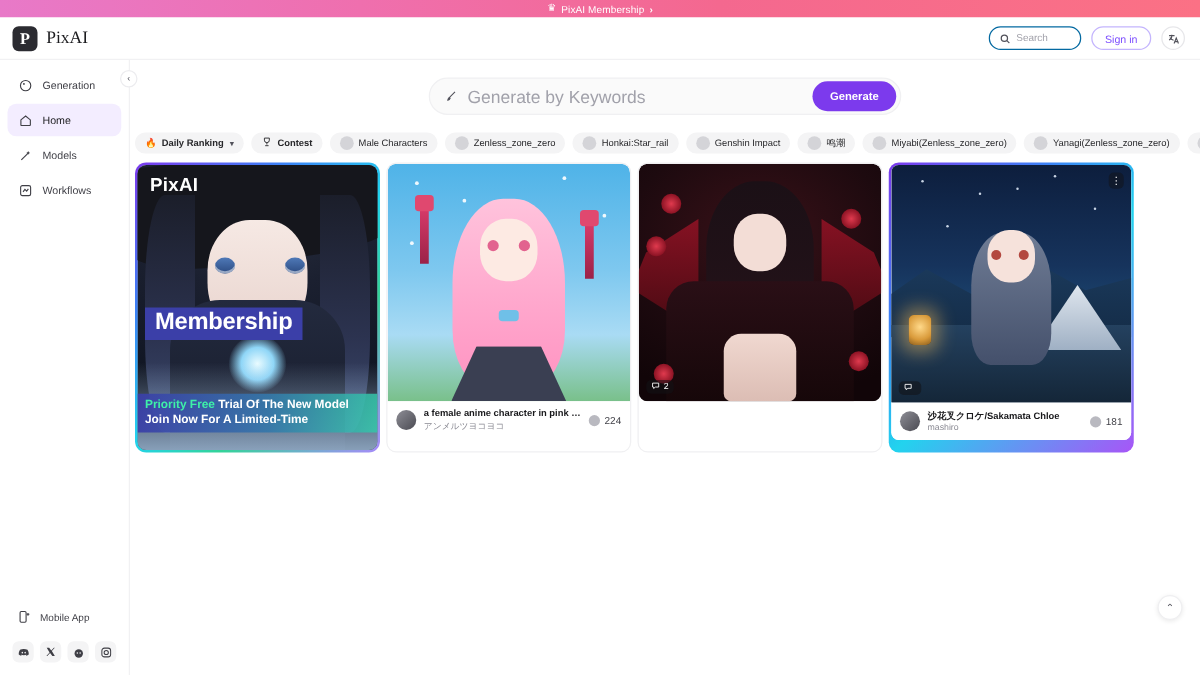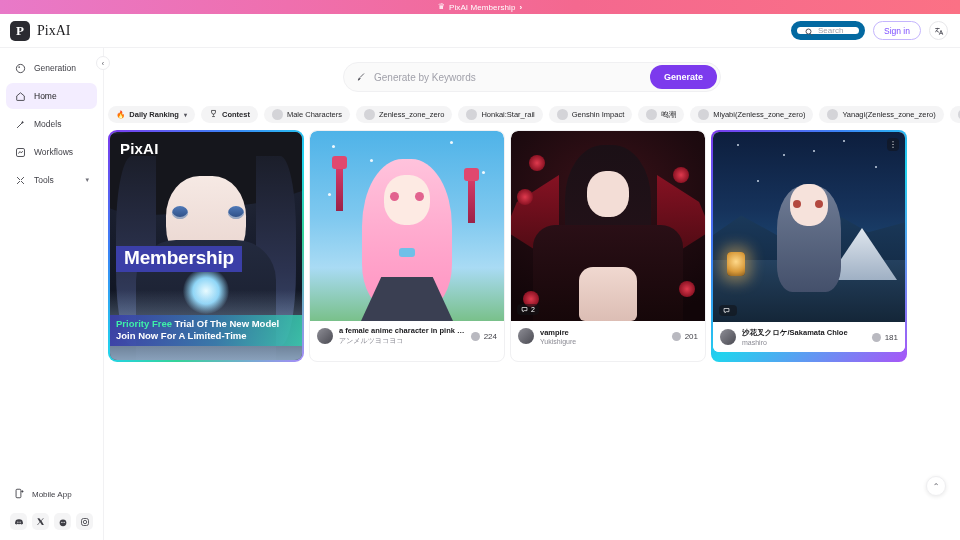--- a/index.html
+++ b/index.html
@@ -45,21 +45,21 @@
   }
   .brand-name {
     font-size: 14px; font-weight: 500; color: #1c1c1f;
     font-family: "Liberation Serif", serif;
   }
   .header-right {
     margin-left: auto; display: flex; align-items: center; gap: 8px;
   }
   .search-box {
     width: 74px; height: 19px;
-    border: 6px solid #0369a1; border-radius: 10px;
+    border: 1px solid #0369a1; border-radius: 10px;
     display: flex; align-items: center; gap: 5px;
     padding: 0 8px;
     background: #fff;
   }
   .search-box svg { flex: 0 0 auto; }
   .search-input {
     border: none; outline: none; background: transparent;
     font-size: 8px; color: #3f3f46; width: 100%;
     font-family: "Liberation Sans", sans-serif;
   }
@@ -128,21 +128,21 @@
   .gen-bar {
     width: 378px; height: 30px;
     background: #fafafa; border: 1px solid #f0f0f2;
     border-radius: 15px;
     display: flex; align-items: center;
     padding: 0 3px 0 12px;
   }
   .gen-ic { color: #52525b; display: flex; align-items: center; }
   .gen-input {
     flex: 1; border: none; outline: none; background: transparent;
-    font-size: 10px; color: #3f3f46; padding-left: 8px;
+    font-size: 14px; color: #3f3f46; padding-left: 8px;
     font-family: "Liberation Sans", sans-serif;
   }
   .gen-input::placeholder { color: #a1a1aa; }
   .gen-btn {
     height: 24px; padding: 0 14px; border: none; border-radius: 12px;
     background: #7c3aed; color: #fff;
     font-size: 9px; font-weight: 700; cursor: pointer;
     font-family: "Liberation Sans", sans-serif;
   }
 
@@ -495,29 +495,20 @@
     <div class="nav-item">
       <span class="nav-ic">
         <svg width="11" height="11" viewBox="0 0 16 16" fill="none" stroke="#3f3f46" stroke-width="1.3">
           <rect x="2.2" y="2.2" width="11.6" height="11.6" rx="2"></rect>
             <path d="M5 9.5 7.2 6.6l2 2 2-2.6"></path>
         </svg>
       </span>
       <span>Workflows</span>
     </div>
 
-    <div class="nav-item">
-      <span class="nav-ic">
-        <svg width="11" height="11" viewBox="0 0 16 16" fill="none" stroke="#3f3f46" stroke-width="1.3">
-          <path d="M3 3l4.2 4.2M13 3l-4.2 4.2M3 13l4.2-4.2M13 13l-4.2-4.2"></path>
-        </svg>
-      </span>
-      <span>Tools</span>
-      <span class="chev-dn">▾</span>
-    </div>
 
     <div class="sidebar-foot">
       <div class="mobile-app">
         <span class="nav-ic">
           <svg width="11" height="11" viewBox="0 0 16 16" fill="none" stroke="#3f3f46" stroke-width="1.3">
             <rect x="3" y="1.8" width="7" height="12.4" rx="1.4"></rect>
               <path d="M12.2 3.4v3.2M10.6 5h3.2"></path>
           </svg>
         </span>
         <span>Mobile App</span>
@@ -692,31 +683,20 @@
             </div>
             <div class="badge-comment">
               <span>
                 <svg width="7" height="7" viewBox="0 0 16 16" fill="none" stroke="#ffffff" stroke-width="1.6">
                   <path d="M2.4 3.4h11.2v7.2H7.6L4.4 13.2v-2.6H2.4z"></path>
                 </svg>
               </span>
               <span>2</span>
             </div>
           </div>
-          <div class="tile-meta">
-            <div class="meta-av"></div>
-            <div class="meta-text">
-              <div class="meta-title">vampire</div>
-              <div class="meta-author">Yukishigure</div>
-            </div>
-            <div class="meta-likes">
-              <span class="heart"></span>
-              <span>201</span>
-            </div>
-          </div>
         </div>
       </div>
 
       <div class="card card-tile highlight">
         <div class="tile-inner">
           <div class="tile-img">
             <div class="art-night">
               <div class="moonstar" style="top:12px;left:24px"></div>
               <div class="moonstar" style="top:22px;left:70px"></div>
               <div class="moonstar" style="top:8px;left:130px"></div>

